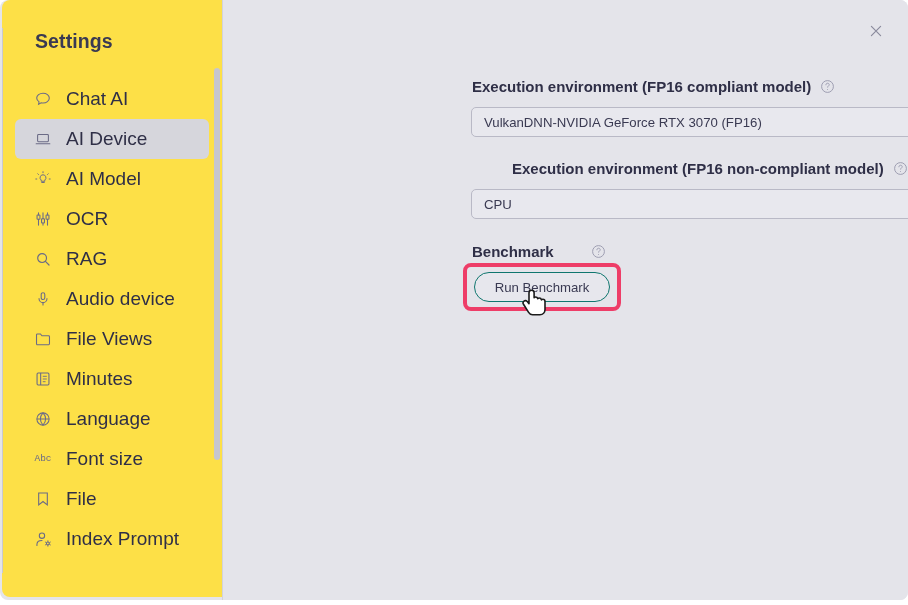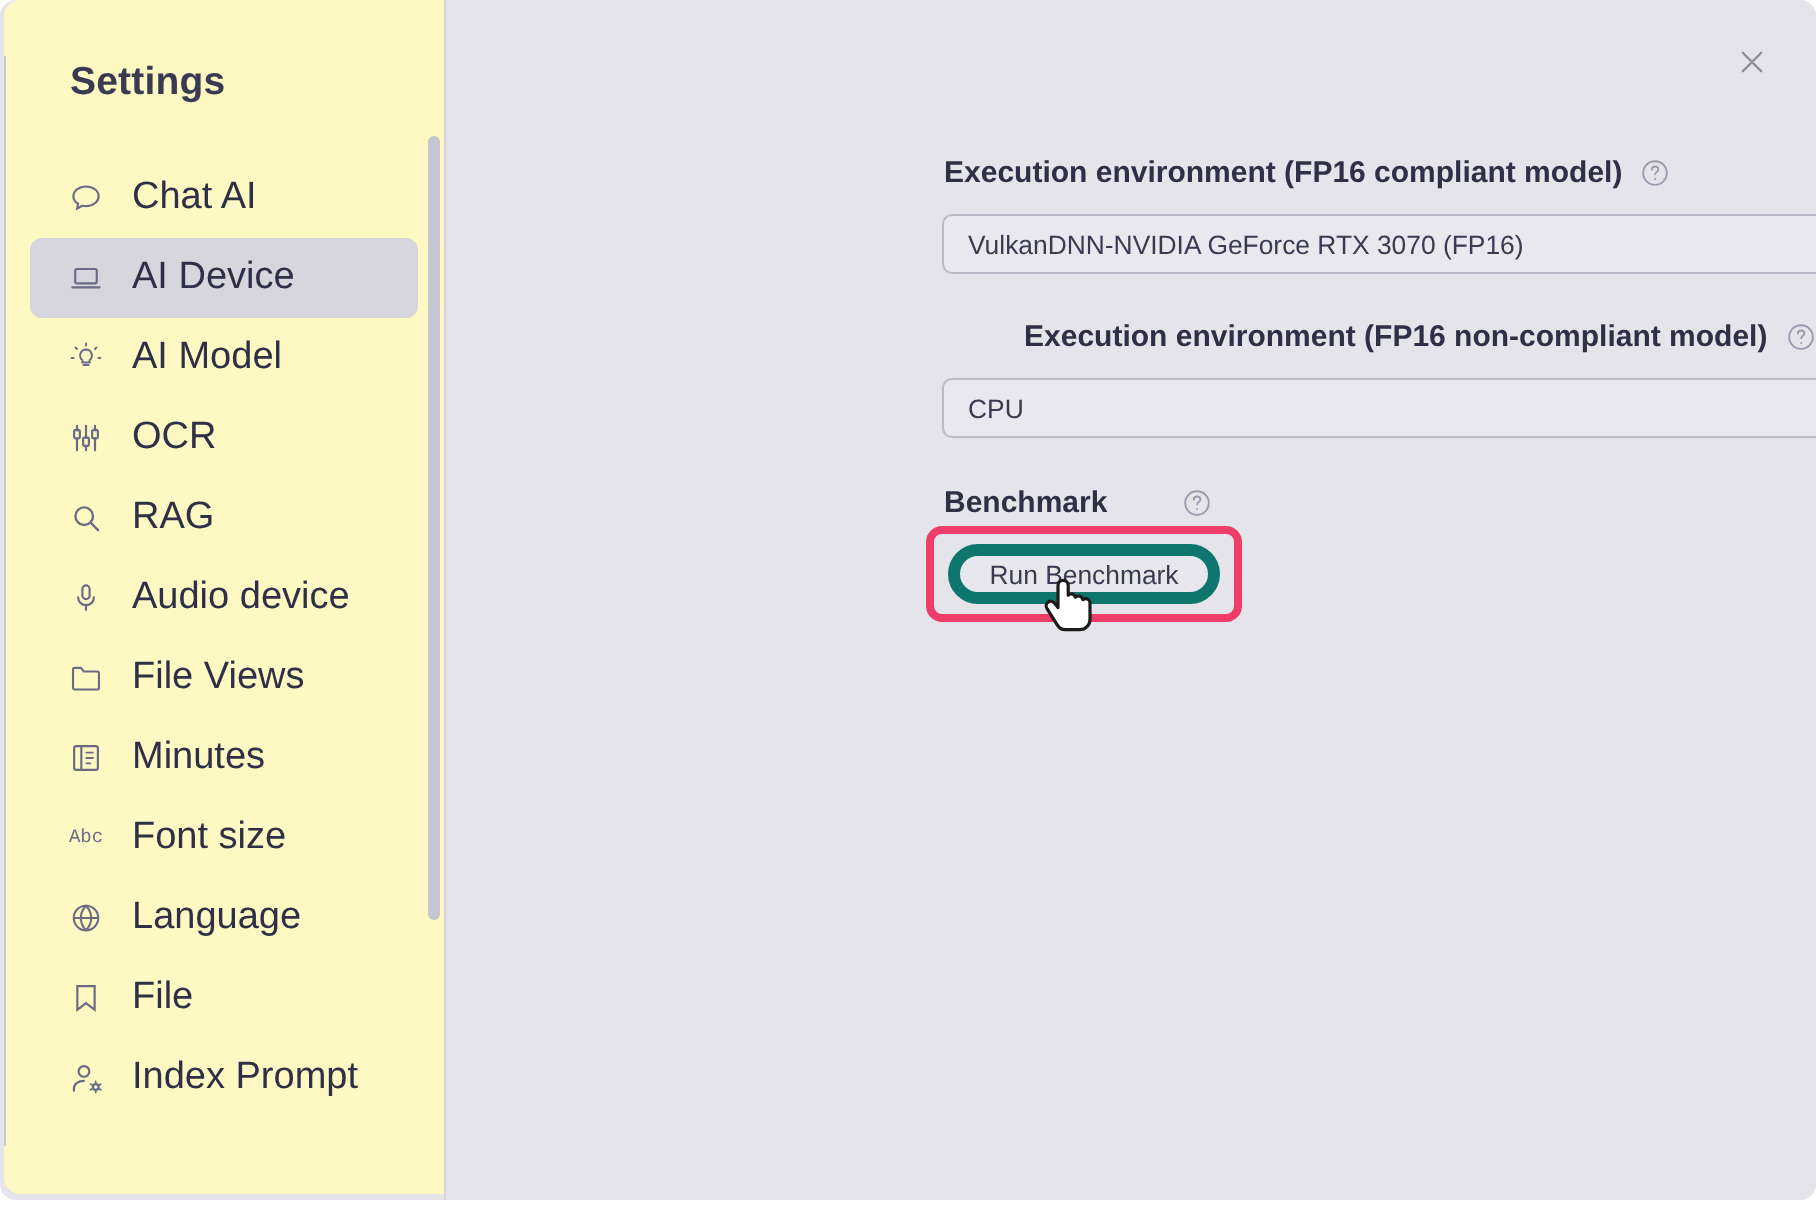--- a/index.html
+++ b/index.html
@@ -26,21 +26,21 @@
     overflow: hidden;
   }
 
   
   #sidebar {
     position: absolute;
     left: 2px;
     top: 0px;
     width: 220px;
     height: 597px;
-    background: #fef9c3;
+    background: #fde047;
     border-top-left-radius: 8px;
     border-bottom-left-radius: 8px;
     box-sizing: border-box;
     padding-left: 36px;
   }
   #sidebar-edge-line {
     position: absolute;
     left: 0px;
     top: 28px;
     width: 1px;
@@ -206,21 +206,21 @@
     box-sizing: border-box;
     pointer-events: none;
   }
   #run-benchmark-button {
     position: absolute;
     left: 251px;
     top: 272px;
     width: 136px;
     height: 30px;
     background: #e7e7ed;
-    border: 6px solid #0f766e;
+    border: 1px solid #0f766e;
     border-radius: 15px;
     display: flex;
     align-items: center;
     justify-content: center;
     box-sizing: border-box;
     cursor: pointer;
   }
   #run-benchmark-button .btn-label {
     font-size: 13.2px;
     color: #3a3a52;
@@ -325,33 +325,33 @@
             <rect x="3.4" y="3.4" width="13.2" height="13.2" rx="1.2"></rect>
             <path d="M7.4 3.4v13.2"></path>
             <path d="M10.2 7h3.6M10.2 10h3.6M10.2 13h2.2" stroke-linecap="round" stroke-width="1"></path>
           </svg>
         </span>
         <span class="nav-label">Minutes</span>
       </div>
 
       <div class="nav-item">
         <span class="nav-icon">
-          <span class="abc-icon">Abc</span>
-        </span>
-        <span class="nav-label">Font size</span>
-      </div>
-
-      <div class="nav-item">
-        <span class="nav-icon">
           <svg width="18" height="18" viewBox="0 0 20 20" fill="none" stroke="currentColor" stroke-width="1.15">
             <circle cx="10" cy="10" r="6.8"></circle>
             <path d="M3.2 10h13.6M10 3.2c1.9 2 2.9 4.3 2.9 6.8s-1 4.8-2.9 6.8c-1.9-2-2.9-4.3-2.9-6.8S8.1 5.2 10 3.2z"></path>
           </svg>
         </span>
         <span class="nav-label">Language</span>
+      </div>
+
+      <div class="nav-item">
+        <span class="nav-icon">
+          <span class="abc-icon">Abc</span>
+        </span>
+        <span class="nav-label">Font size</span>
       </div>
 
       <div class="nav-item">
         <span class="nav-icon">
           <svg width="18" height="18" viewBox="0 0 20 20" fill="none" stroke="currentColor" stroke-width="1.2">
             <path d="M5.2 3.4h9.6v13.2L10 12.8l-4.8 3.8V3.4z"></path>
           </svg>
         </span>
         <span class="nav-label">File</span>
       </div>

